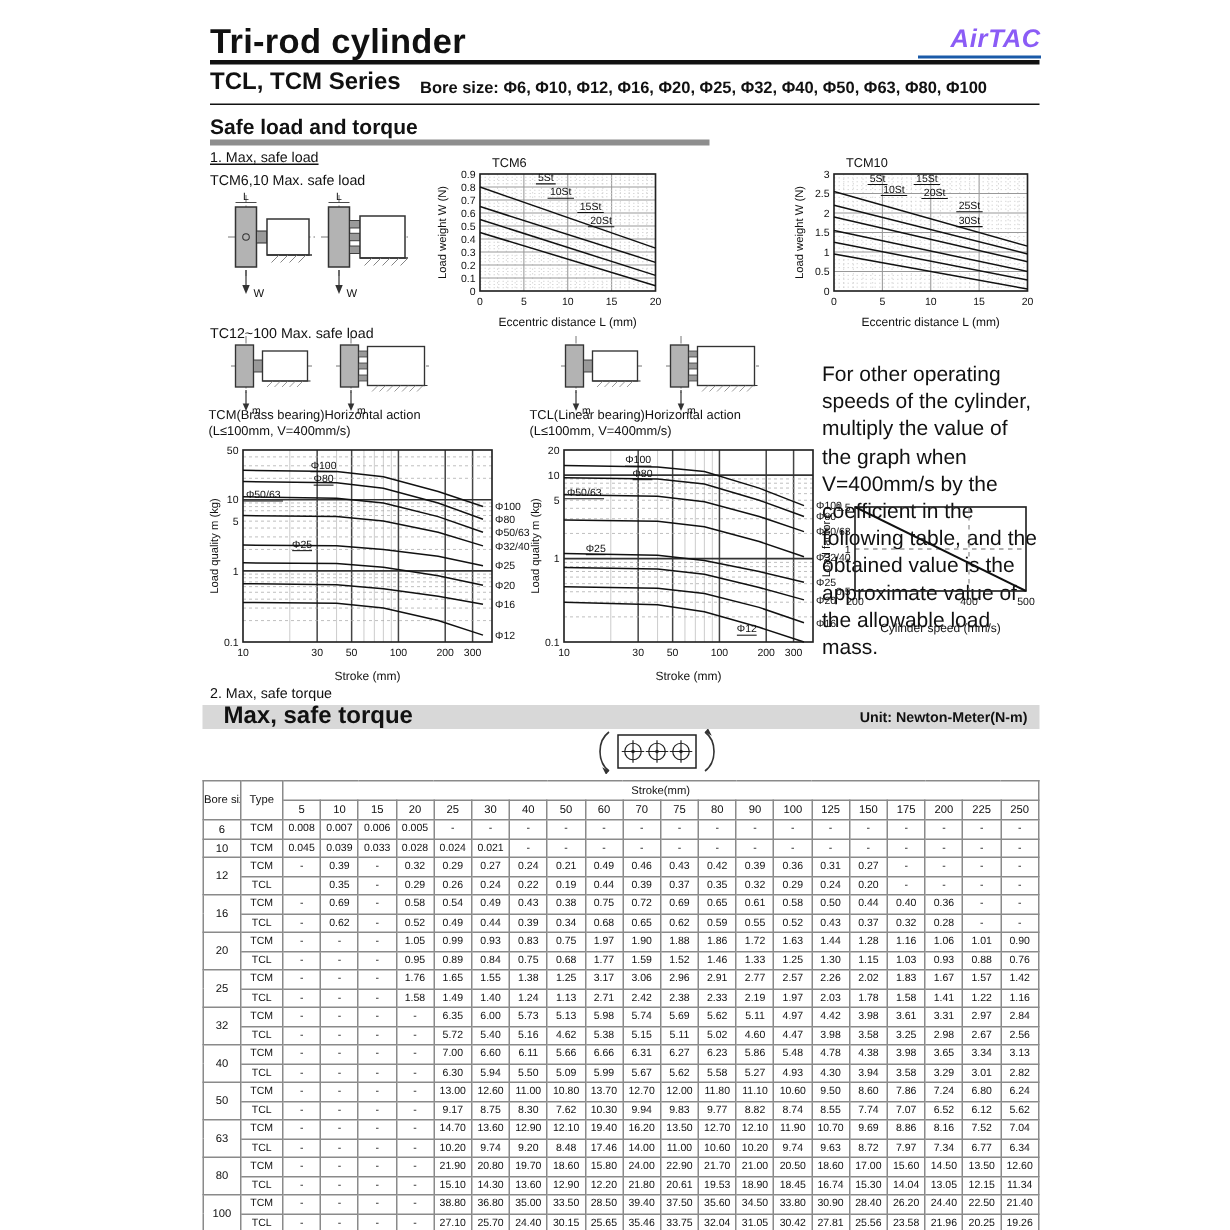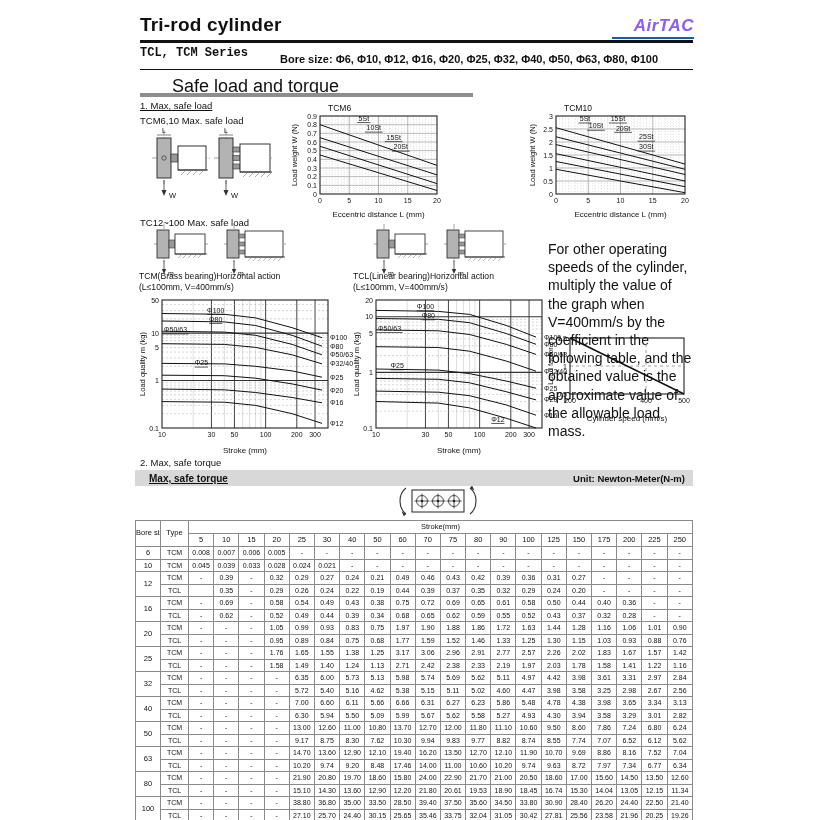--- a/index.html
+++ b/index.html
@@ -1,30 +1,30 @@
 <!DOCTYPE html>
 <html><head>
 <meta charset="utf-8">
 <style>
   html,body{margin:0;padding:0;background:#fff;}
   #page{position:relative;width:820px;height:820px;background:#fff;overflow:hidden;
         font-family:"Liberation Sans",sans-serif;color:#111;}
   .abs{position:absolute;}
   .rule{background:#111;}
-  .doc-title{font-size:19px;font-weight:bold;letter-spacing:0.2px;}
+  .doc-title{font-size:23px;font-weight:bold;letter-spacing:0.2px;}
   .logo{font-size:17px;font-weight:bold;font-style:italic;color:#8b5cf6;letter-spacing:0.5px;
         border-bottom:2.5px solid #1a5aa8;padding-bottom:1px;}
-  .series-title{font-size:12px;font-weight:bold;font-family:Liberation Mono, monospace;}
+  .series-title{font-size:16px;font-weight:bold;}
   .bore-line{font-size:11px;font-weight:bold;}
-  .section-title{font-size:18px;font-weight:normal;margin-left:32px;}
+  .section-title{font-size:14px;font-weight:bold;}
   .small-head{font-size:9.5px;}
   .note{font-size:14px;line-height:1.3;}
   .torque-bar{background:#d8d8d8;height:16px;display:flex;align-items:center;justify-content:space-between;
               padding:0 8px 0 14px;box-sizing:border-box;}
-  .torque-bar .t1{font-size:10px;font-weight:bold;text-decoration:underline;}
+  .torque-bar .t1{font-size:16px;font-weight:bold;}
   .torque-bar .t2{font-size:9.5px;font-weight:bold;}
   svg text{font-family:"Liberation Sans",sans-serif;fill:#111;}
   table.torque{border-collapse:collapse;width:558px;table-layout:fixed;border:1px solid #444;}
   table.torque th,table.torque td{border:0.8px solid #8a8a8a;text-align:center;padding:0;
       white-space:nowrap;overflow:hidden;font-weight:normal;color:#111;}
   table.torque thead th{font-size:7.5px;height:12px;line-height:1.1;}
   table.torque tbody td{font-size:7px;height:11.5px;line-height:11.5px;}
   table.torque td.bore{font-size:7.5px;}
   table.torque tr[data-first="1"] td{border-top:1px solid #555;}
 </style>

